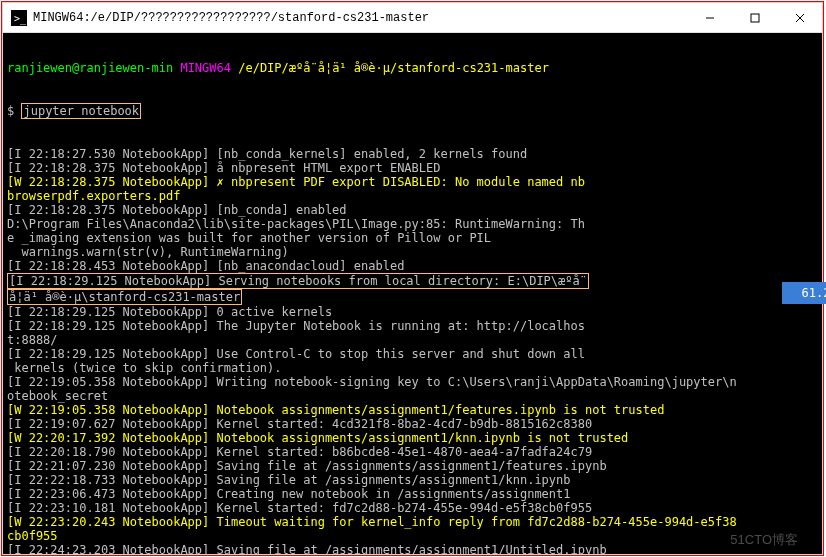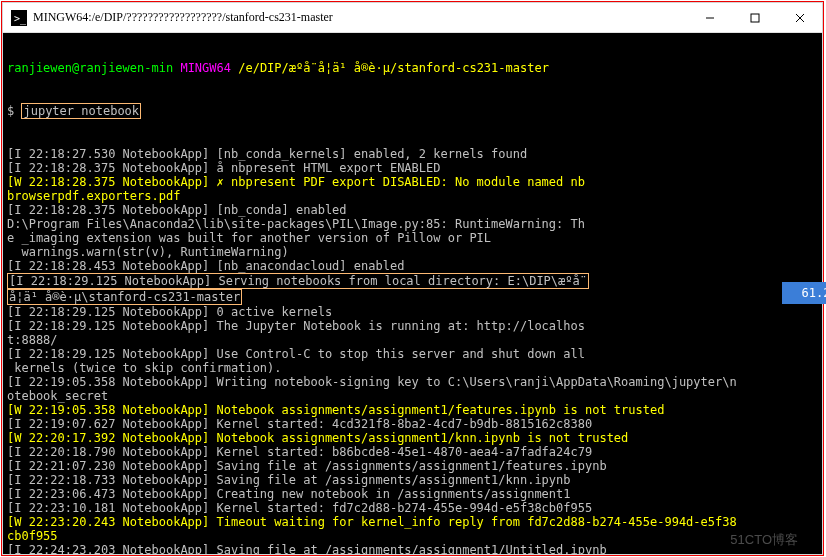--- a/index.html
+++ b/index.html
@@ -1,21 +1,21 @@
 <!DOCTYPE html>
 <html><head>
   <meta charset="utf-8">
   <style>
     * { margin: 0; padding: 0; box-sizing: border-box; }
     body { width: 826px; height: 557px; font-family: Consolas, monospace; font-size: 12px; background: #fff; overflow: hidden; position: relative; }
     .outer-border { border: 1px solid #e00; width: 823px; height: 555px; margin: 1px; position: relative; }
     .window { width: 100%; height: 100%; border: 1px solid #d4d4d4; display: flex; flex-direction: column; }
     .titlebar { height: 30px; background: #fff; display: flex; align-items: center; padding-left: 8px; border-bottom: 1px solid #e0e0e0; }
     .title-icon { width: 16px; height: 16px; margin-right: 6px; display: inline-flex; align-items: center; justify-content: center; }
-    .title-text { flex: 1; font-family: Liberation Serif, serif; font-size: 12px; color: #000; }
+    .title-text { flex: 1; font-family: Liberation Mono, monospace; font-size: 12px; color: #000; }
     .win-controls { display: flex; }
     .win-btn { width: 45px; height: 29px; display: flex; align-items: center; justify-content: center; font-family: "Segoe UI", sans-serif; }
     .win-btn.close { }
     .terminal { flex: 1; background: #000; padding: 0 4px; line-height: 14px; overflow: hidden; white-space: pre; }
     .t-green { color: #00ff00; }
     .t-magenta { color: #ff00ff; }
     .t-yellow { color: #ffff00; }
     .t-white { color: #c0c0c0; }
     .line { white-space: pre; }
     .red-box { display: inline-block; border: 1px solid #fdba74; padding: 0 1px; }

